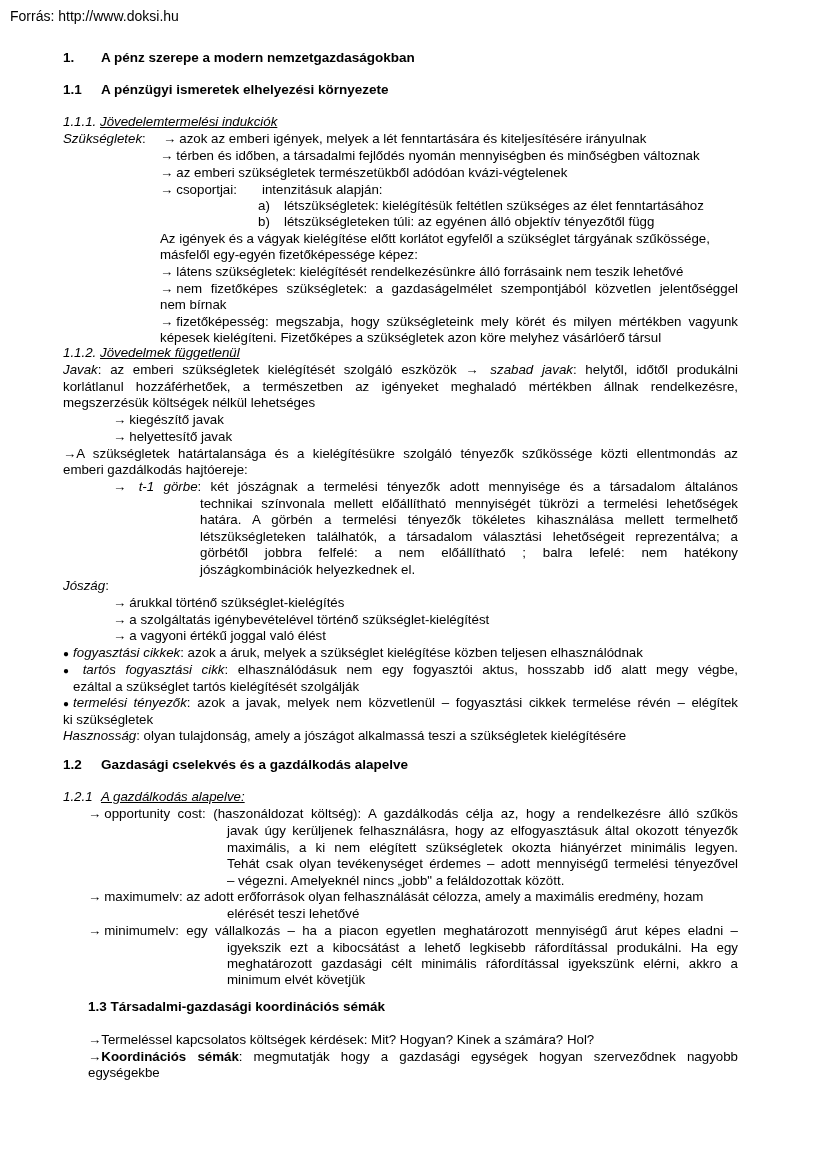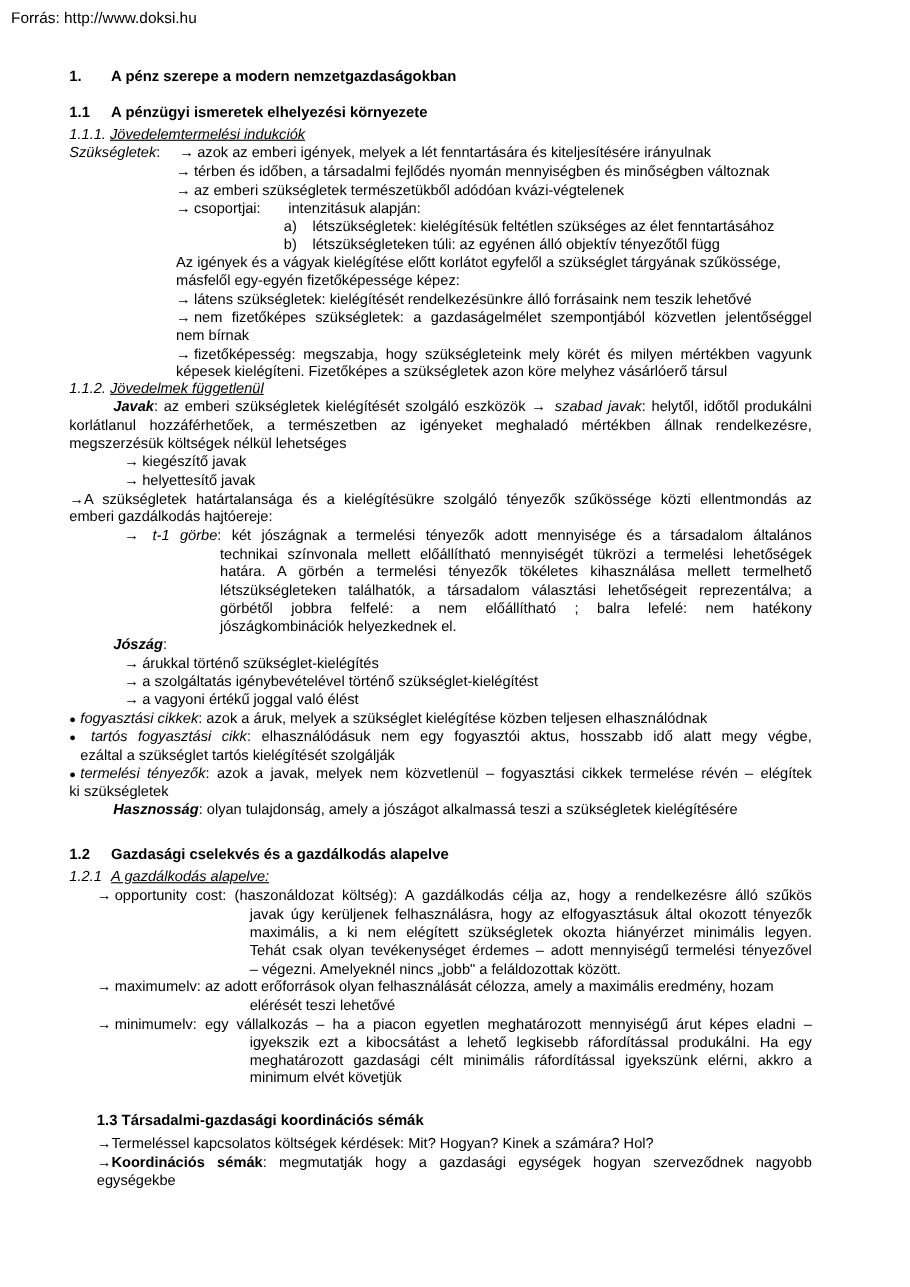--- a/index.html
+++ b/index.html
@@ -1,25 +1,25 @@
 <!DOCTYPE html>
 <html><head>
 <meta charset="utf-8">
 <style>
   html, body { margin: 0; padding: 0; background: #ffffff; }
   body { width: 827px; height: 1170px; position: relative; overflow: hidden;
          font-family: "Liberation Sans", sans-serif; color: #000; font-size: 13.3px; }
   .src { position: absolute; left: 10px; top: 8px; font-size: 14px; }
   .ln { position: absolute; white-space: nowrap; line-height: 16px; }
-  .h { font-weight: bold; font-size: 13.5px; margin-top: 12px; }
+  .h { font-weight: bold; font-size: 13.5px; }
   .num { display: inline-block; width: 38px; }
   .it { font-style: italic; }
   .u { text-decoration: underline; }
   .b { font-weight: bold; }
-  .bi { font-weight: bold; font-style: italic; margin-left: 40px; }
+  .bi { font-weight: normal; font-style: italic; }
   .j { text-align: justify; text-align-last: justify; white-space: normal; }
   .arr { display: inline-block; margin-right: 3px; }
   .bul { display: inline-block; font-size: 10px; margin-right: 4px; }
 </style>
 </head>
 <body>
 
 <div class="src">Forrás: http://www.doksi.hu</div>
 
 <div class="ln h" style="left:63px;top:50px"><span class="num">1.</span><span>A pénz szerepe a modern nemzetgazdaságokban</span></div>

